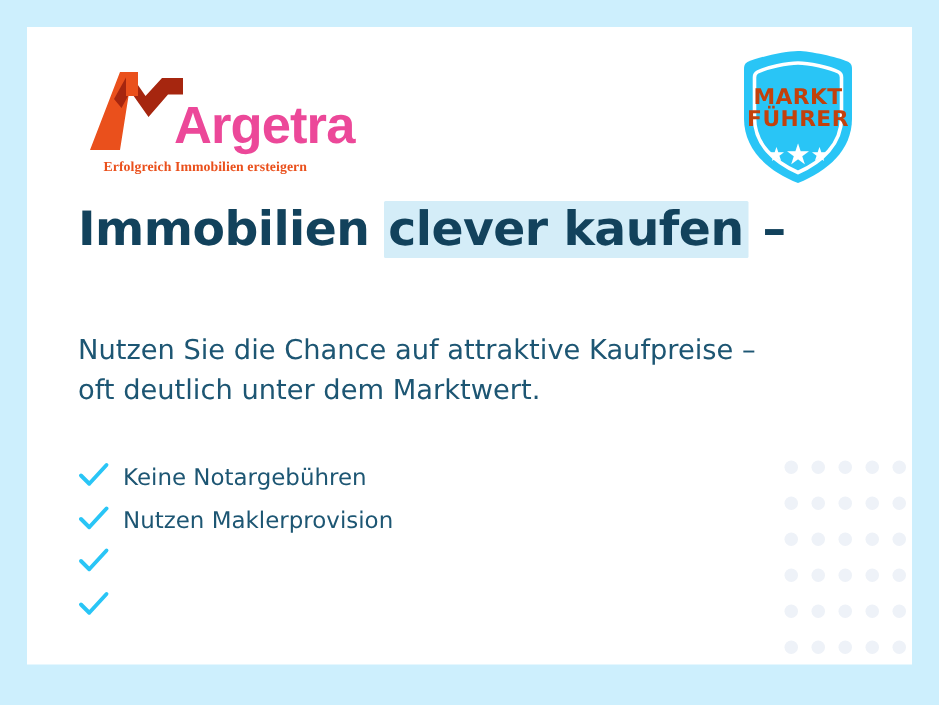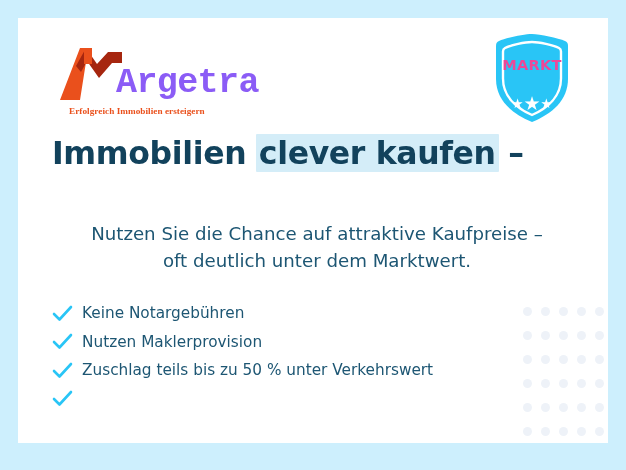--- a/index.html
+++ b/index.html
@@ -66,24 +66,24 @@
     top: 0px;
     width: 72px;
     height: 60px;
   }
   #logo-wordmark {
     position: absolute;
     left: 60px;
     top: 24px;
     font-size: 35px;
     font-weight: bold;
-    color: #8b5cf6;
+    color: #ec4899;
     letter-spacing: -0.6px;
     line-height: 1;
-    font-family: Liberation Mono, monospace;
+    font-family: Liberation Sans, sans-serif;
   }
   #logo-tagline {
     position: absolute;
     left: 13px;
     top: 64px;
     font-size: 9.2px;
     font-weight: bold;
     color: #ea501c;
     letter-spacing: 0.05px;
     white-space: nowrap;
@@ -98,21 +98,21 @@
     width: 84px;
     height: 92px;
   }
   #badge svg { display: block; }
   #badge-text {
     position: absolute;
     left: 0;
     top: 26px;
     width: 84px;
     text-align: center;
-    color: #ec4899;
+    color: #c2410c;
     font-weight: bold;
     line-height: 1.06;
     font-size: 14.5px;
     letter-spacing: 0.3px;
     font-family: "DejaVu Sans", sans-serif;
   }
   #badge-stars {
     position: absolute;
     left: 0;
     top: 62px;
@@ -148,33 +148,32 @@
   
   #subheadline {
     position: absolute;
     left: 34px;
     top: 203px;
     width: 530px;
     color: #1d5673;
     font-size: 18.2px;
     line-height: 1.47;
     font-family: "DejaVu Sans", sans-serif;
-    text-align: center;
   }
 
   
   #bullets {
     position: absolute;
     left: 34px;
     top: 281px;
     width: 470px;
   }
   .bullet-row {
     display: flex;
-    align-items: center;
+    align-items: flex-end;
     height: 28.5px;
     margin-bottom: 0px;
   }
   .bullet-check {
     flex: 0 0 auto;
     width: 30px;
     height: 22px;
     display: flex;
     align-items: center;
     justify-content: flex-start;
@@ -239,20 +238,21 @@
       <div id="logo-tagline">Erfolgreich Immobilien ersteigern</div>
     </div>
 
     <div id="badge">
       <svg width="84" height="92" viewBox="0 0 84 92">
         <path d="M42 2 C34 2 16 6 9 9 C7 10 6 11 6 14 L6 47 C6 68 22 82 42 90 C62 82 78 68 78 47 L78 14 C78 11 77 10 75 9 C68 6 50 2 42 2 Z" fill="#29c5f6"></path>
         <path d="M42 10 C35 10 21 13 15 16 C13.6 16.7 13 17.4 13 19.5 L13 46.5 C13 64 26 76 42 83 C58 76 71 64 71 46.5 L71 19.5 C71 17.4 70.4 16.7 69 16 C63 13 49 10 42 10 Z" fill="none" stroke="#ffffff" stroke-width="2.4"></path>
       </svg>
       <div id="badge-text">
         <div>MARKT</div>
+        <div>FÜHRER</div>
       </div>
       <div id="badge-stars">
         <span class="s-sm">★</span><span class="s-lg">★</span><span class="s-sm">★</span>
       </div>
     </div>
 
     <div id="headline">
       <div><span>Immobilien </span><span class="hl">clever kaufen</span><span> –</span></div>
     </div>
 
@@ -280,21 +280,20 @@
         </span>
         <span class="bullet-label">Nutzen Maklerprovision</span>
       </div>
 
       <div class="bullet-row">
         <span class="bullet-check">
           <svg width="21" height="17" viewBox="0 0 21 17">
               <path d="M2 9 L7.5 14.5 L19 2" fill="none" stroke="#29c5f6" stroke-width="2.6" stroke-linecap="round" stroke-linejoin="round"></path>
             </svg>
         </span>
-        <span class="bullet-label">Zuschlag teils bis zu 50 % unter Verkehrswert</span>
       </div>
 
       <div class="bullet-row">
         <span class="bullet-check">
           <svg width="21" height="17" viewBox="0 0 21 17">
               <path d="M2 9 L7.5 14.5 L19 2" fill="none" stroke="#29c5f6" stroke-width="2.6" stroke-linecap="round" stroke-linejoin="round"></path>
             </svg>
         </span>
       </div>
 

